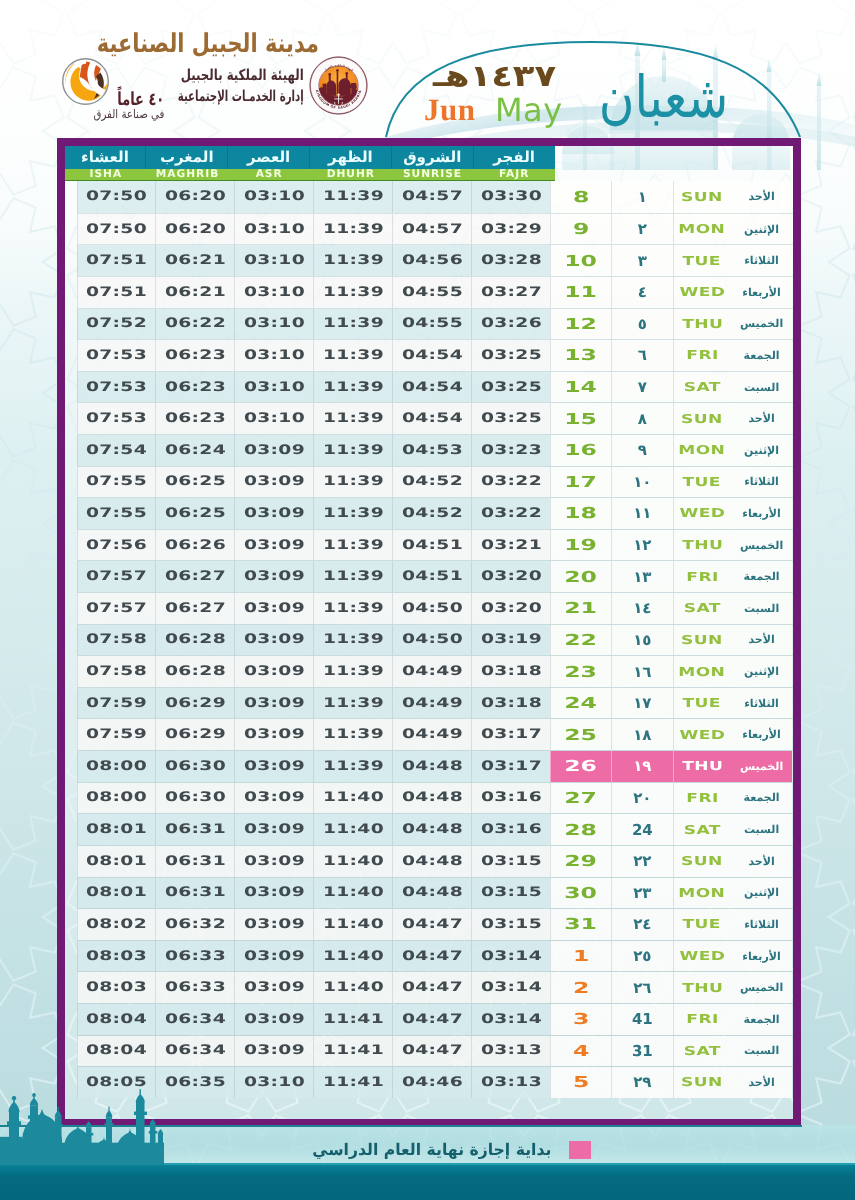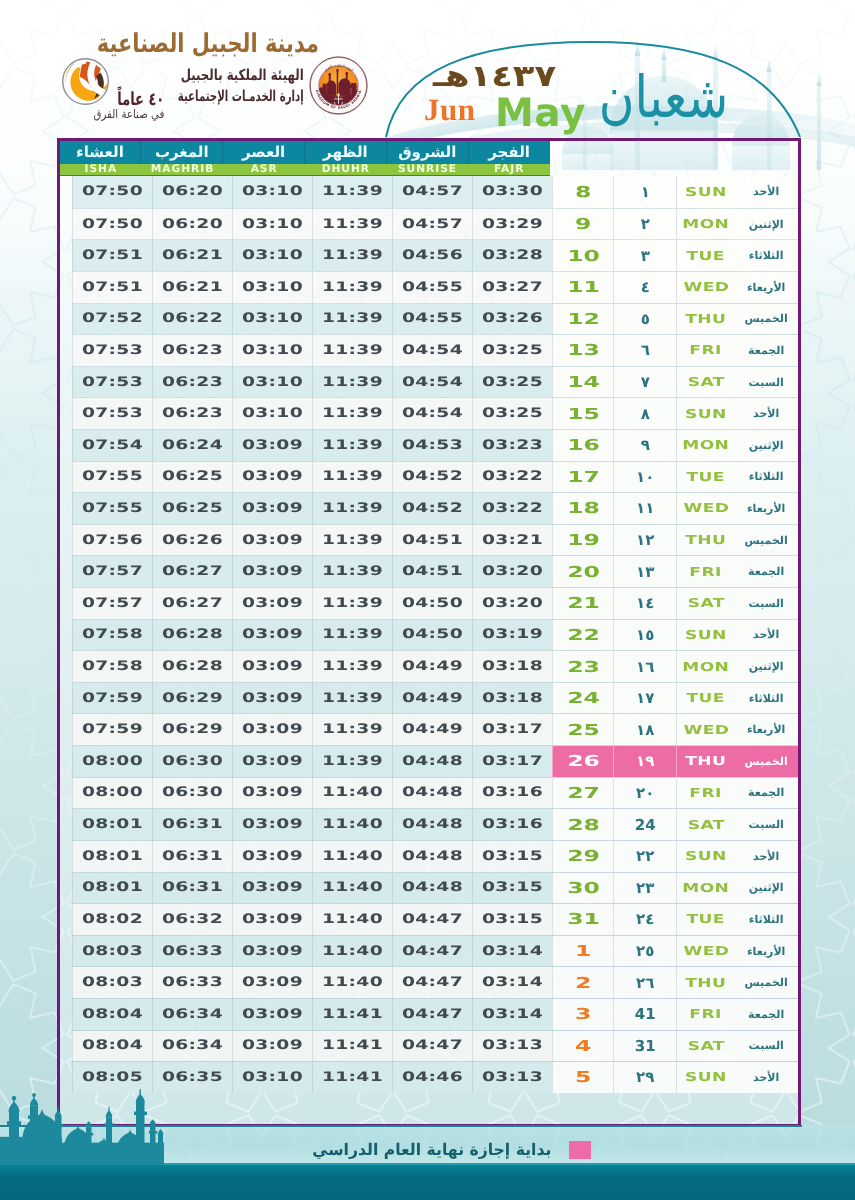--- a/index.html
+++ b/index.html
@@ -32,29 +32,29 @@
  color:#55222a;direction:rtl;white-space:nowrap;line-height:1;
  transform:scaleX(0.72);transform-origin:100% 50%;}
 .anniv-cap{position:absolute;right:691px;top:108px;font-size:12px;
  color:#4e3a3d;direction:rtl;white-space:nowrap;line-height:1;
  transform:scaleX(0.85);transform-origin:100% 50%;}
 .hijri-year{position:absolute;left:433px;top:62px;font-size:30px;font-weight:bold;
  color:#6a4a1c;direction:rtl;white-space:nowrap;line-height:1;letter-spacing:1.5px;
  transform:scaleX(1.18);transform-origin:0% 50%;}
 .month-jun{position:absolute;left:424px;top:94px;font-size:31px;font-weight:bold;
  color:#ee742a;line-height:1;letter-spacing:0.5px;font-family:Liberation Serif, serif;}
-.month-may{position:absolute;left:495px;top:94px;font-size:39px;font-weight:bold;
+.month-may{position:absolute;left:495px;top:94px;font-size:32px;font-weight:normal;
  color:#7ac143;line-height:1;letter-spacing:0.5px;}
 .month-ar{position:absolute;right:127px;top:68px;font-size:58px;color:#1c90a4;
  direction:rtl;line-height:1;white-space:nowrap;
  transform:scaleX(0.84);transform-origin:100% 50%;}
 
 
 .tbl{position:absolute;left:56.5px;top:137.5px;width:744px;height:989px;
- border:3px solid #701a75;background:rgba(255,255,255,0.30);}
+ border:8px solid #701a75;background:rgba(255,255,255,0.30);}
 .thead{position:relative;height:35.6px;}
 .th-left{position:absolute;left:0;top:0;width:490px;height:35.6px;}
 .th-ar{height:23.4px;display:flex;background:#0d86a0;direction:ltr;}
 .th-ar>div{flex:1;color:#ecfdff;font-size:15px;font-weight:bold;text-align:center;
  line-height:23.4px;direction:rtl;border-right:1px solid rgba(10,90,110,0.42);}
 .th-ar>div:last-child{border-right:none;}
 .th-en{height:12.2px;display:flex;direction:ltr;background:#8cc63e;border-bottom:1.4px solid #3f8a23;}
 .th-en>div{flex:1;color:#f3ffe1;font-size:10.6px;font-weight:bold;text-align:center;
  line-height:11.6px;letter-spacing:1.0px;text-indent:1px;}
 .th-right{position:absolute;left:490px;top:0;width:250px;height:35.6px;display:flex;direction:ltr;

